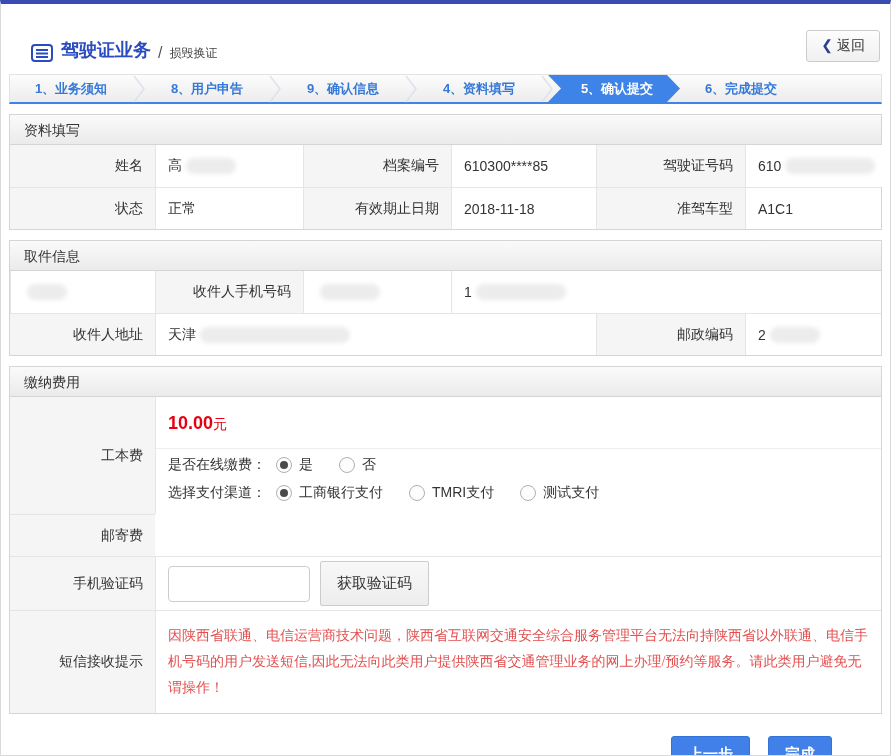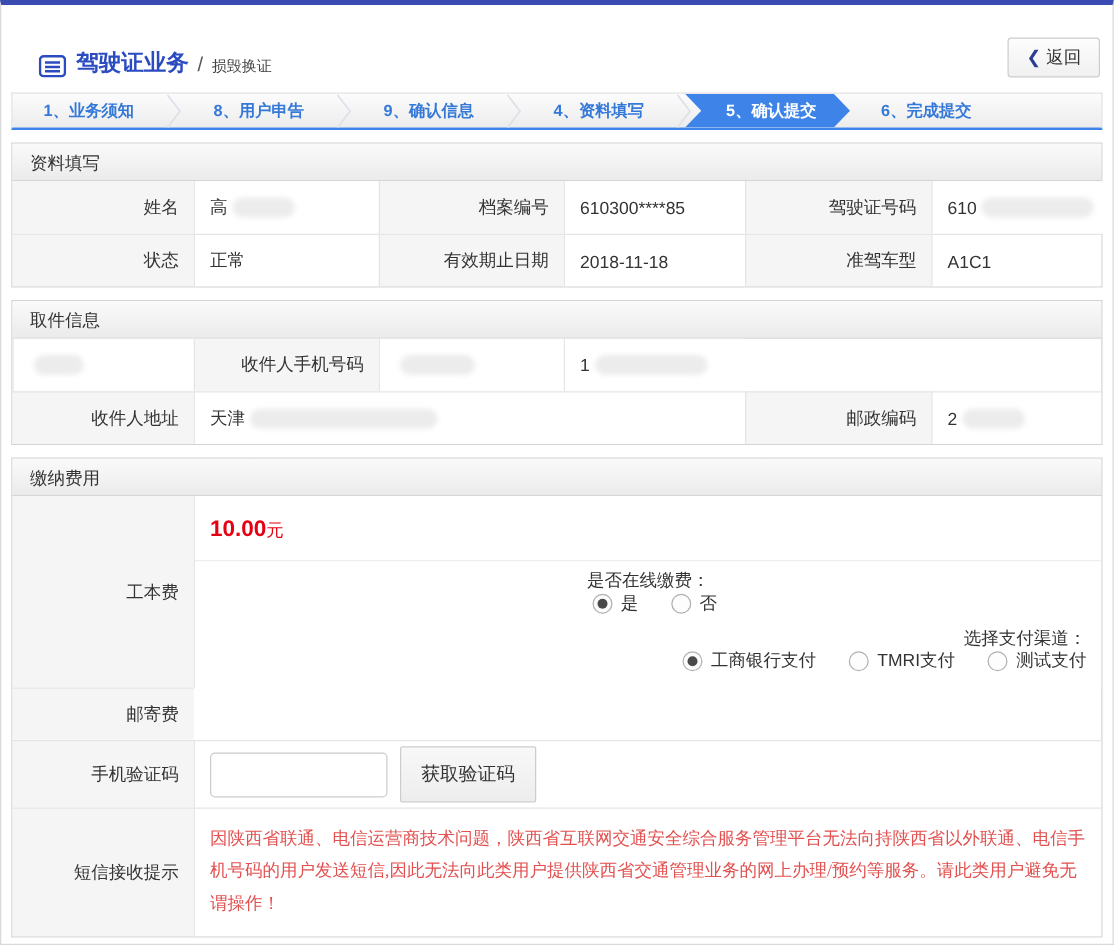--- a/index.html
+++ b/index.html
@@ -69,21 +69,21 @@
   }
   .smudge.w40{width:40px} .smudge.w60{width:60px} .smudge.w90{width:90px}
   .smudge.w150{width:150px} .smudge.w50{width:50px}
   
   .fee-label { align-items:center; }
   .fee-amount { color:#e60012; font-size:18px; font-weight:bold; }
   .fee-yuan { color:#e60012; font-size:14px; font-weight:normal; }
   .fee-note { color:#e25050; font-size:14px; margin-left:4px; }
   .fee-main-cell { flex-direction:column; align-items:stretch; justify-content:flex-start; padding:0; }
   .fee-line1 { padding:16px 12px 14px 12px; border-bottom:1px solid #eee; }
-  .fee-line { padding:7px 12px 3px 12px; display:flex; align-items:center; color:#333;flex-direction:column; }
+  .fee-line { padding:7px 12px 3px 12px; display:flex; align-items:center; color:#333; }
   .fee-line:last-child { padding-bottom:12px;align-items:flex-end; }
   .radio-group { display:flex; align-items:center; margin-left:10px; gap:26px; }
   .radio { display:flex; align-items:center; gap:7px; cursor:pointer; }
   .radio .circle {
     width:16px; height:16px; border-radius:50%;
     border:1px solid #b0b0b0; background:#fdfdfd; position:relative; flex:none;
   }
   .radio.checked .circle::after {
     content:""; position:absolute; left:3px; top:3px; width:8px; height:8px;
     border-radius:50%; background:#4a4a4a;

